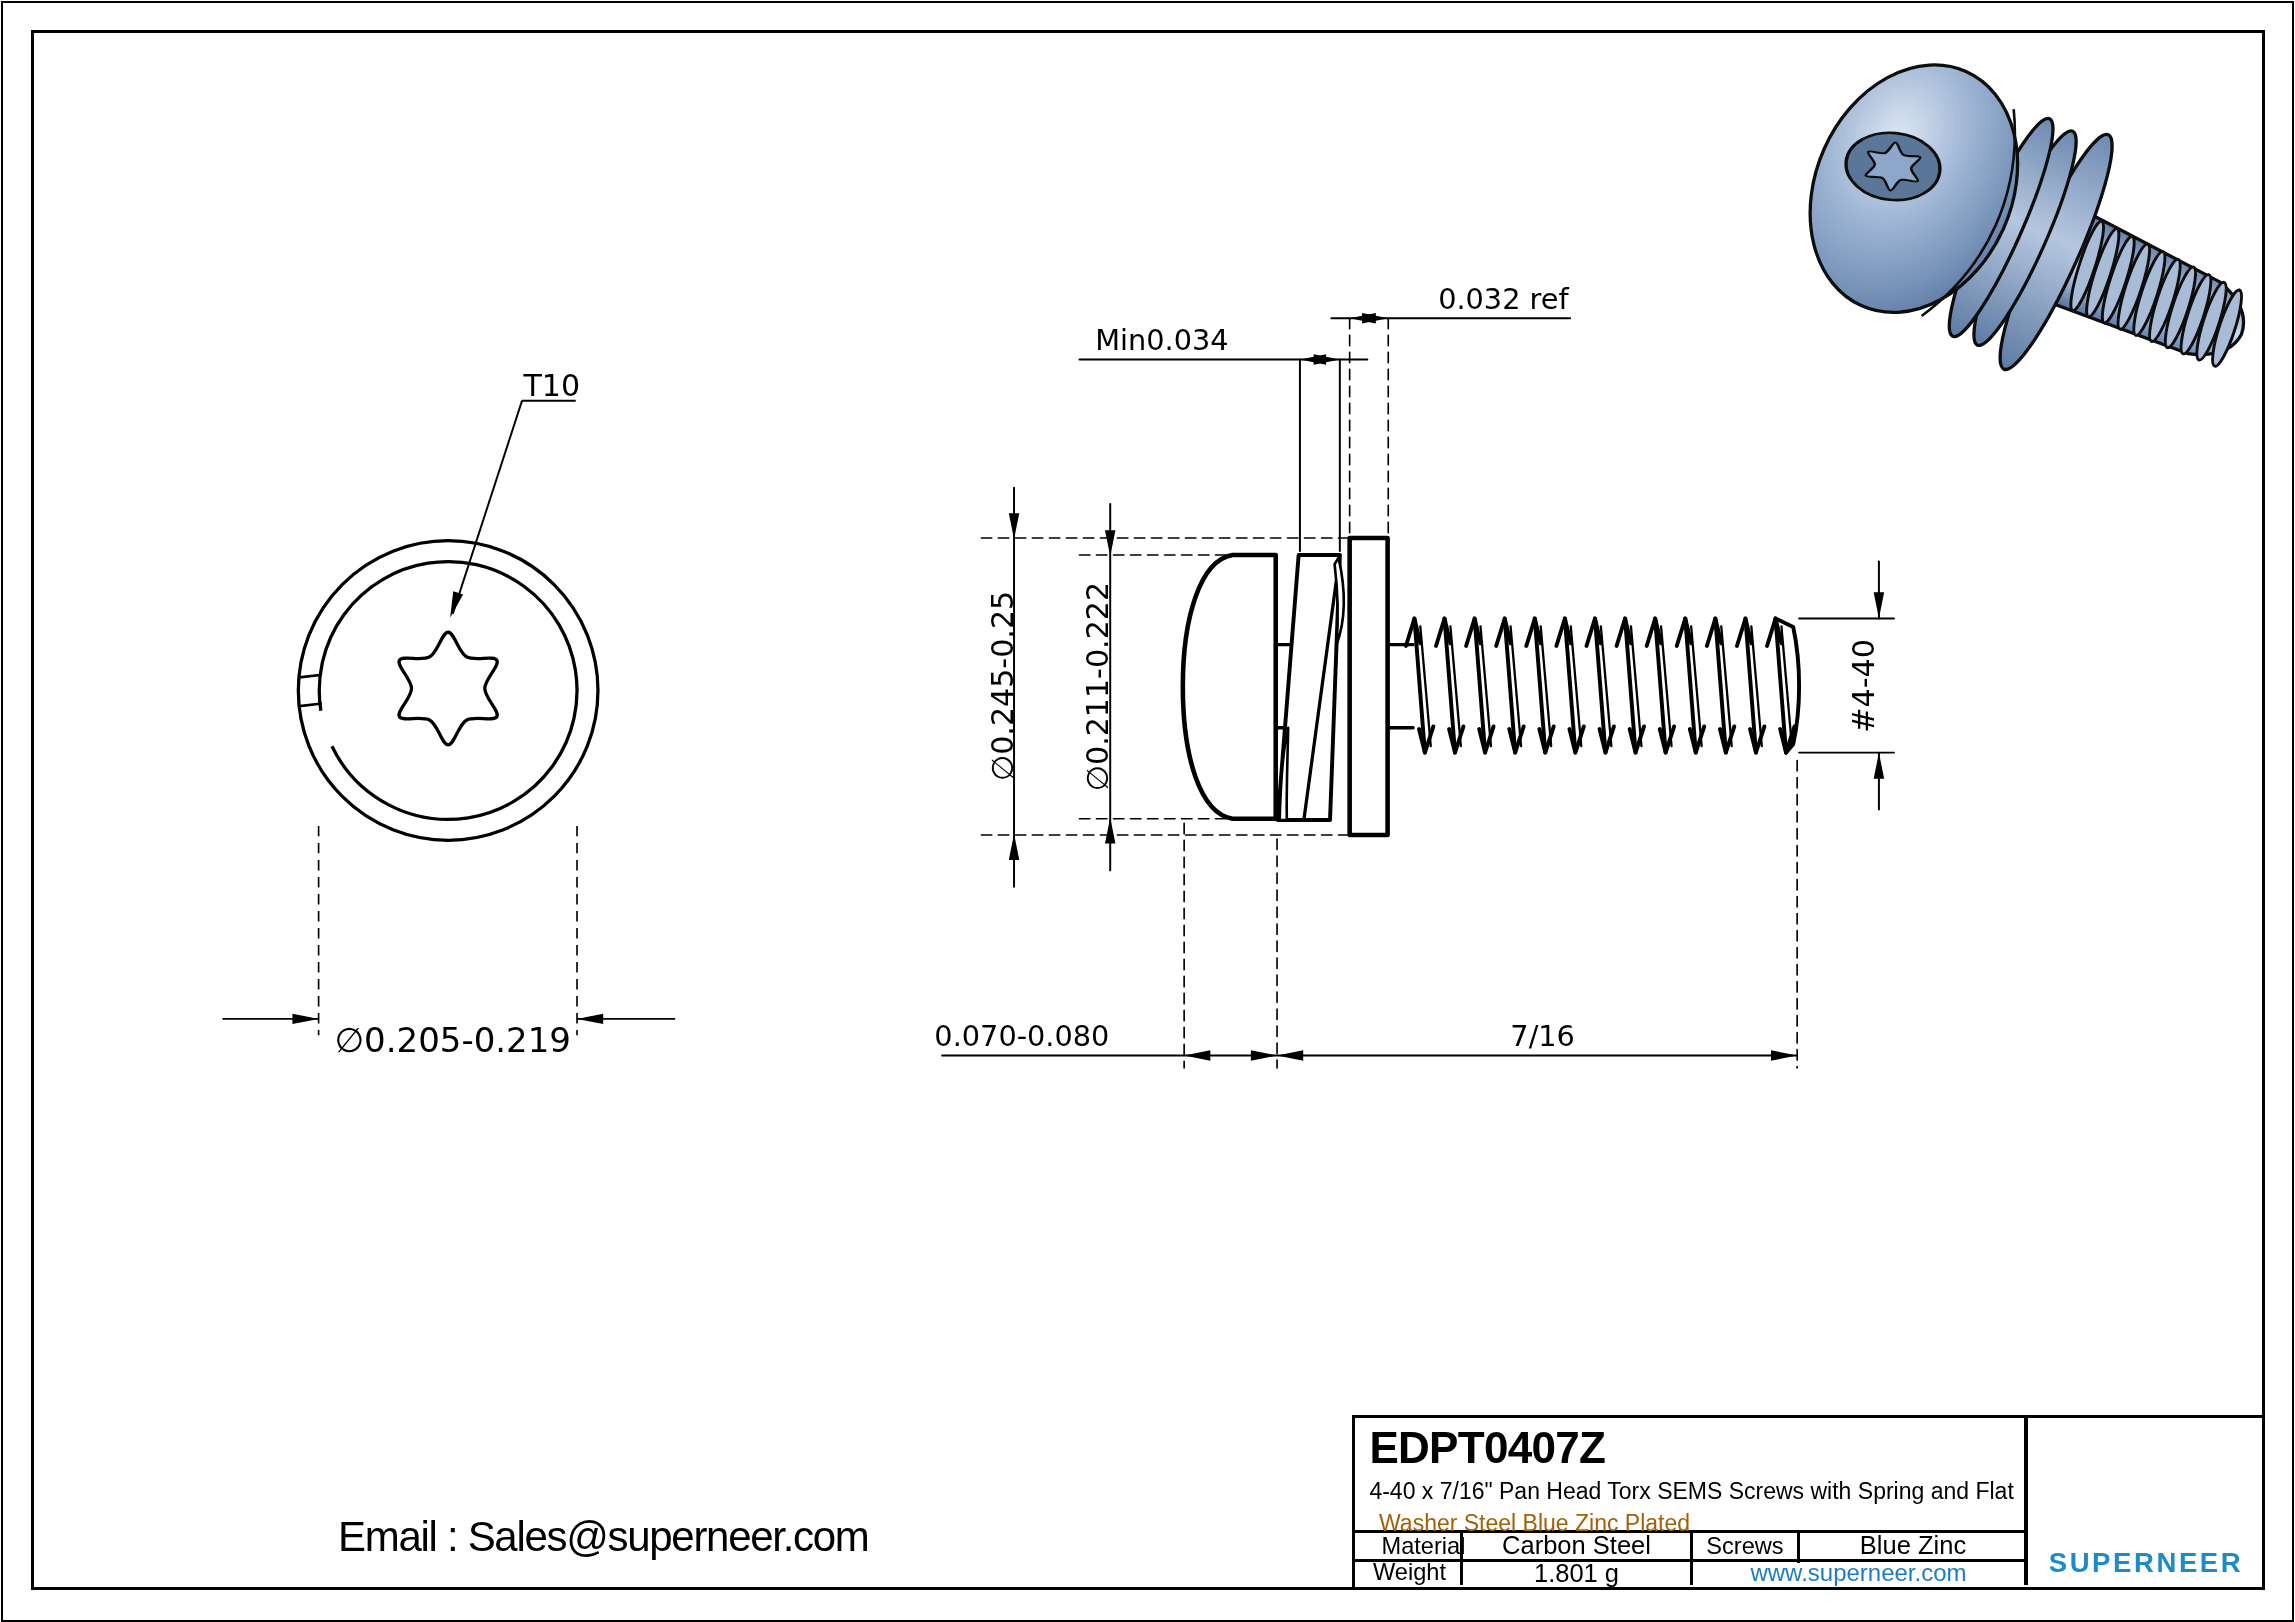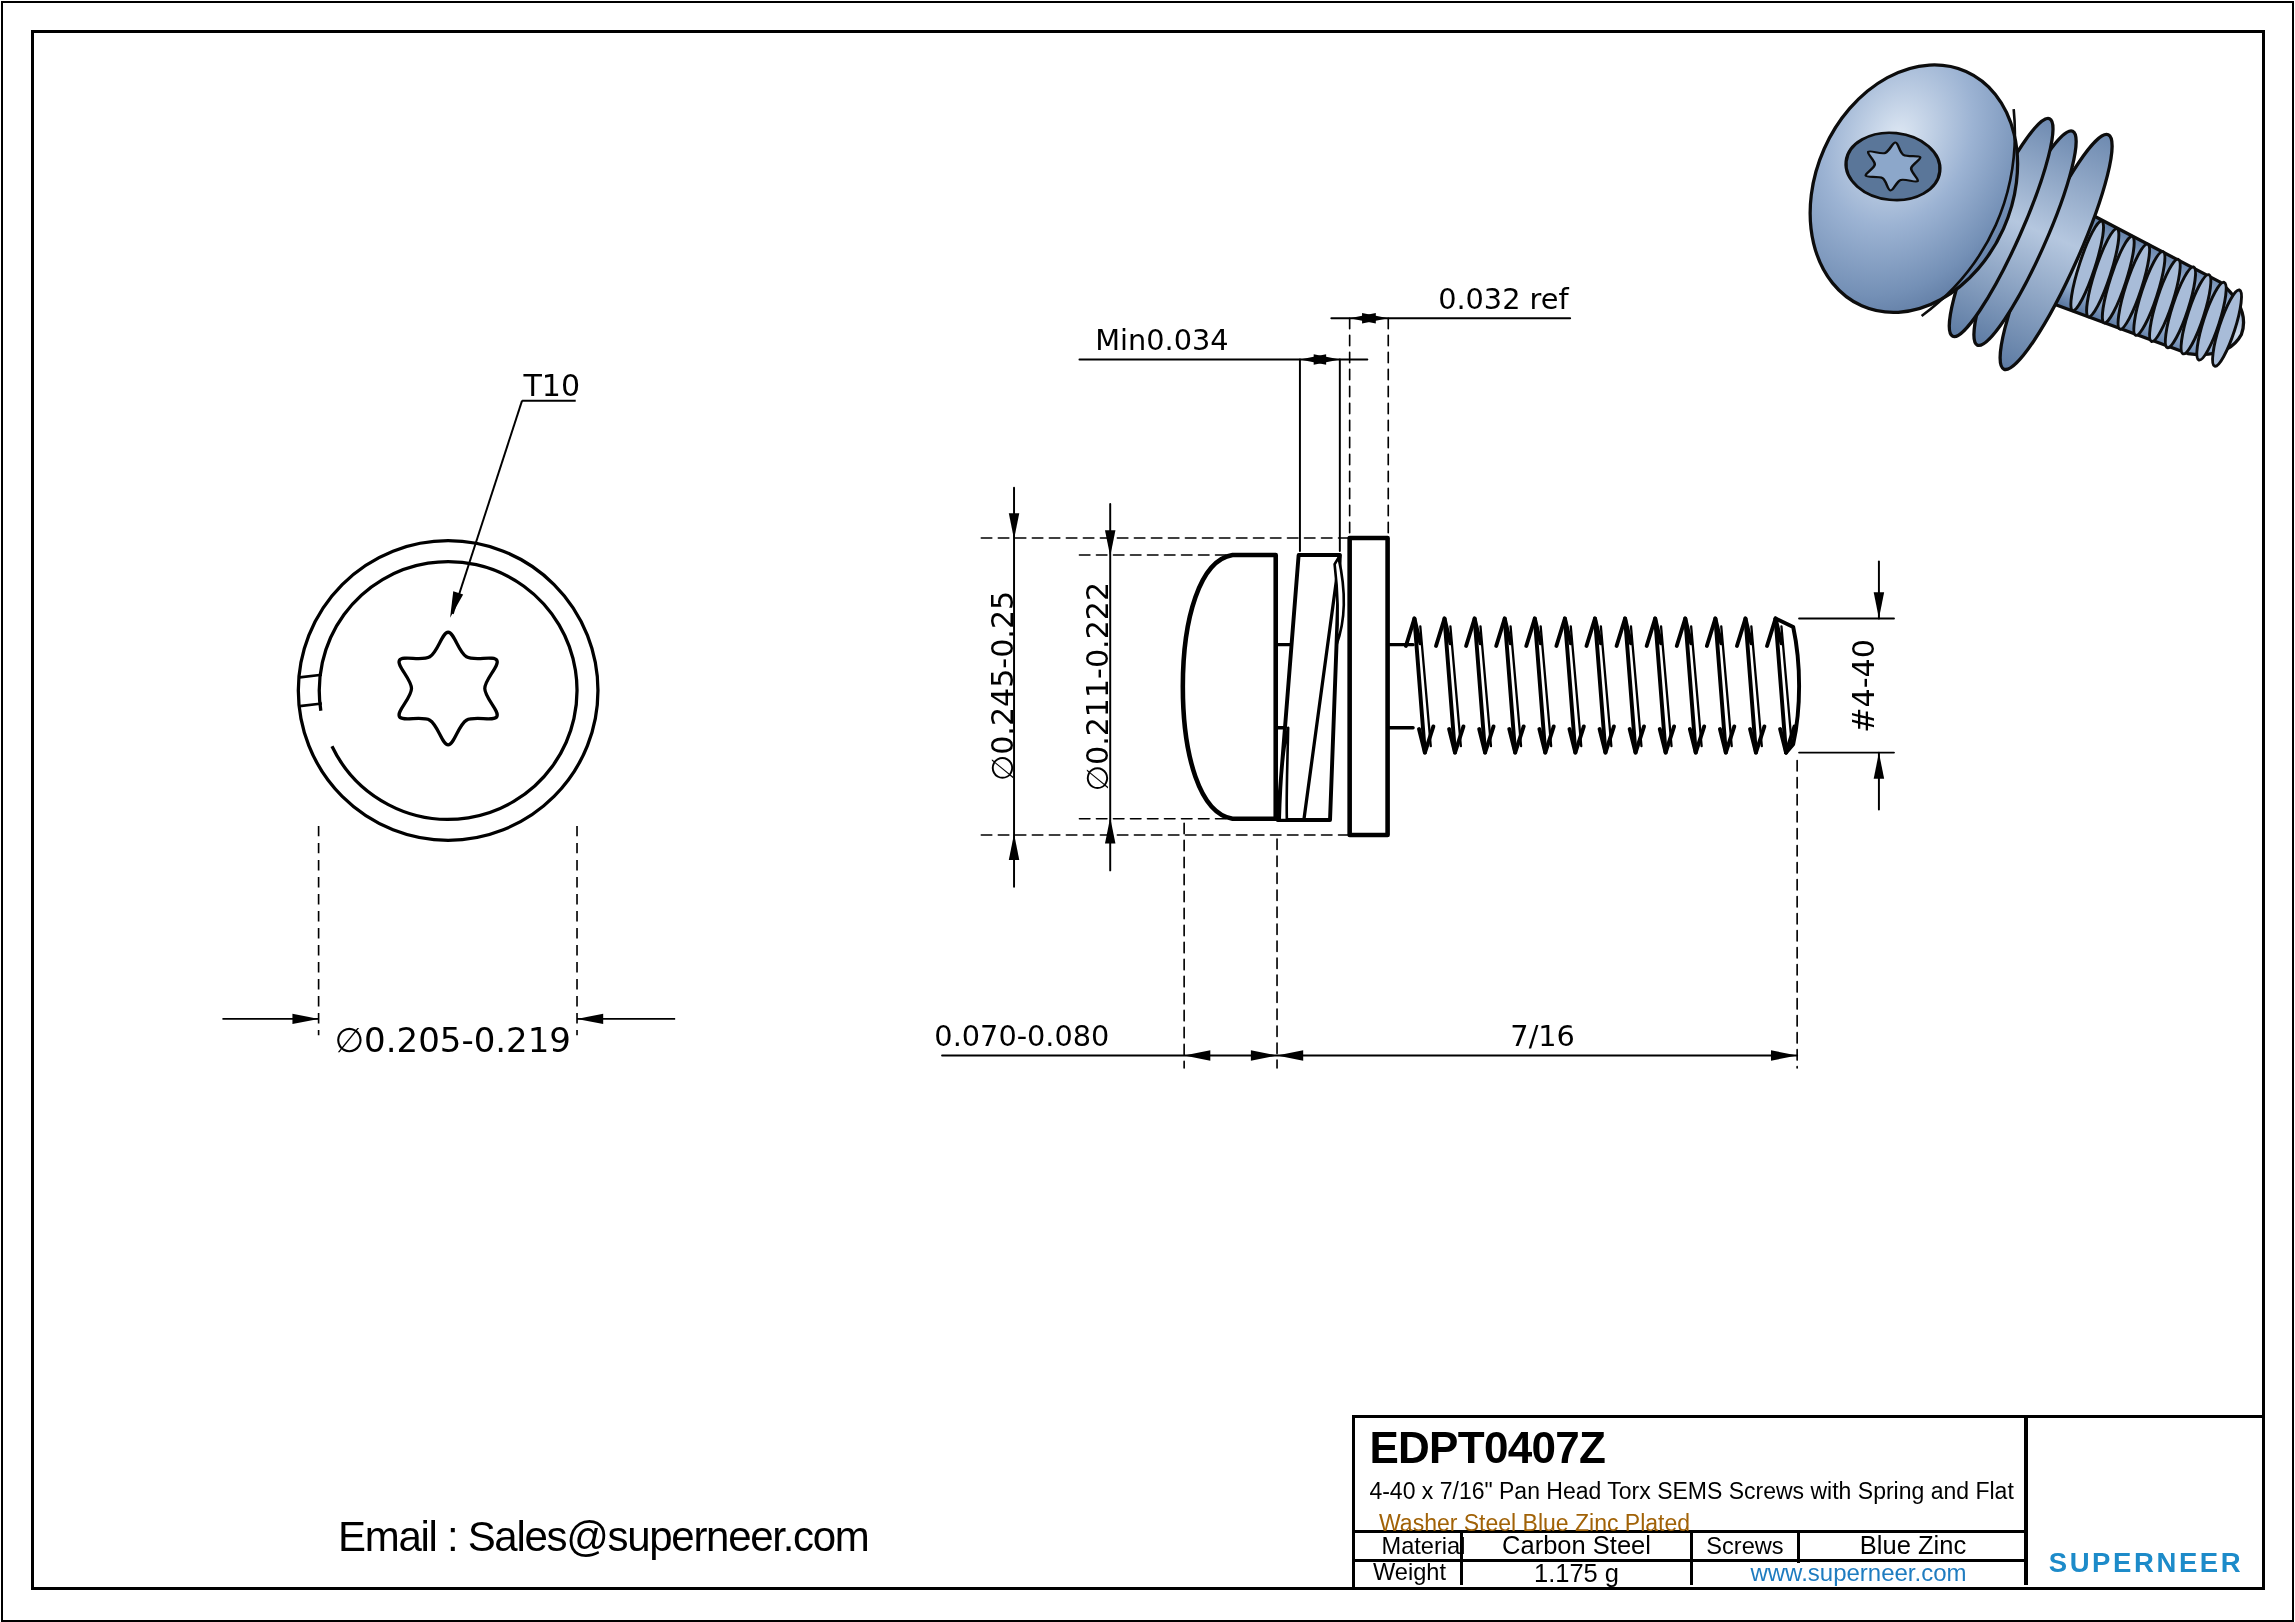--- a/index.html
+++ b/index.html
@@ -250,19 +250,19 @@
 
     <div class="tb-part">EDPT0407Z</div>
     <div class="tb-desc1">4-40 x 7/16" Pan Head Torx SEMS Screws with Spring and Flat</div>
     <div class="tb-desc2">Washer Steel Blue Zinc Plated</div>
 
     <div class="cell" style="left:0;top:115px;width:105px;height:26px;font-size:23.6px;padding-left:16px;">Material</div>
     <div class="cell" style="left:108px;top:114px;width:227px;height:27.5px;font-size:25.5px;">Carbon Steel</div>
     <div class="cell" style="left:338px;top:115px;width:104px;height:26px;font-size:23.6px;">Screws</div>
     <div class="cell" style="left:446px;top:114px;width:224px;height:27.5px;font-size:25.5px;">Blue Zinc</div>
     <div class="cell" style="left:2px;top:143px;width:105px;height:23.6px;font-size:23.6px;">Weight</div>
-    <div class="cell" style="left:108px;top:143px;width:227px;height:24px;font-size:25.5px;">1.175 g</div>
+    <div class="cell" style="left:108px;top:143px;width:227px;height:24px;font-size:25.5px;">1.801 g</div>
     <div class="cell" style="left:338px;top:143px;width:331px;height:24px;font-size:24px;color:#1e7cc0;">www.superneer.com</div>
     <div class="brand-text cell" style="left:673px;top:126px;width:236px;height:37px;font-size:27.5px;color:#1d8bc9;">SUPERNEER</div>
   </div>
 
 </div>
 
 
 </body></html>

